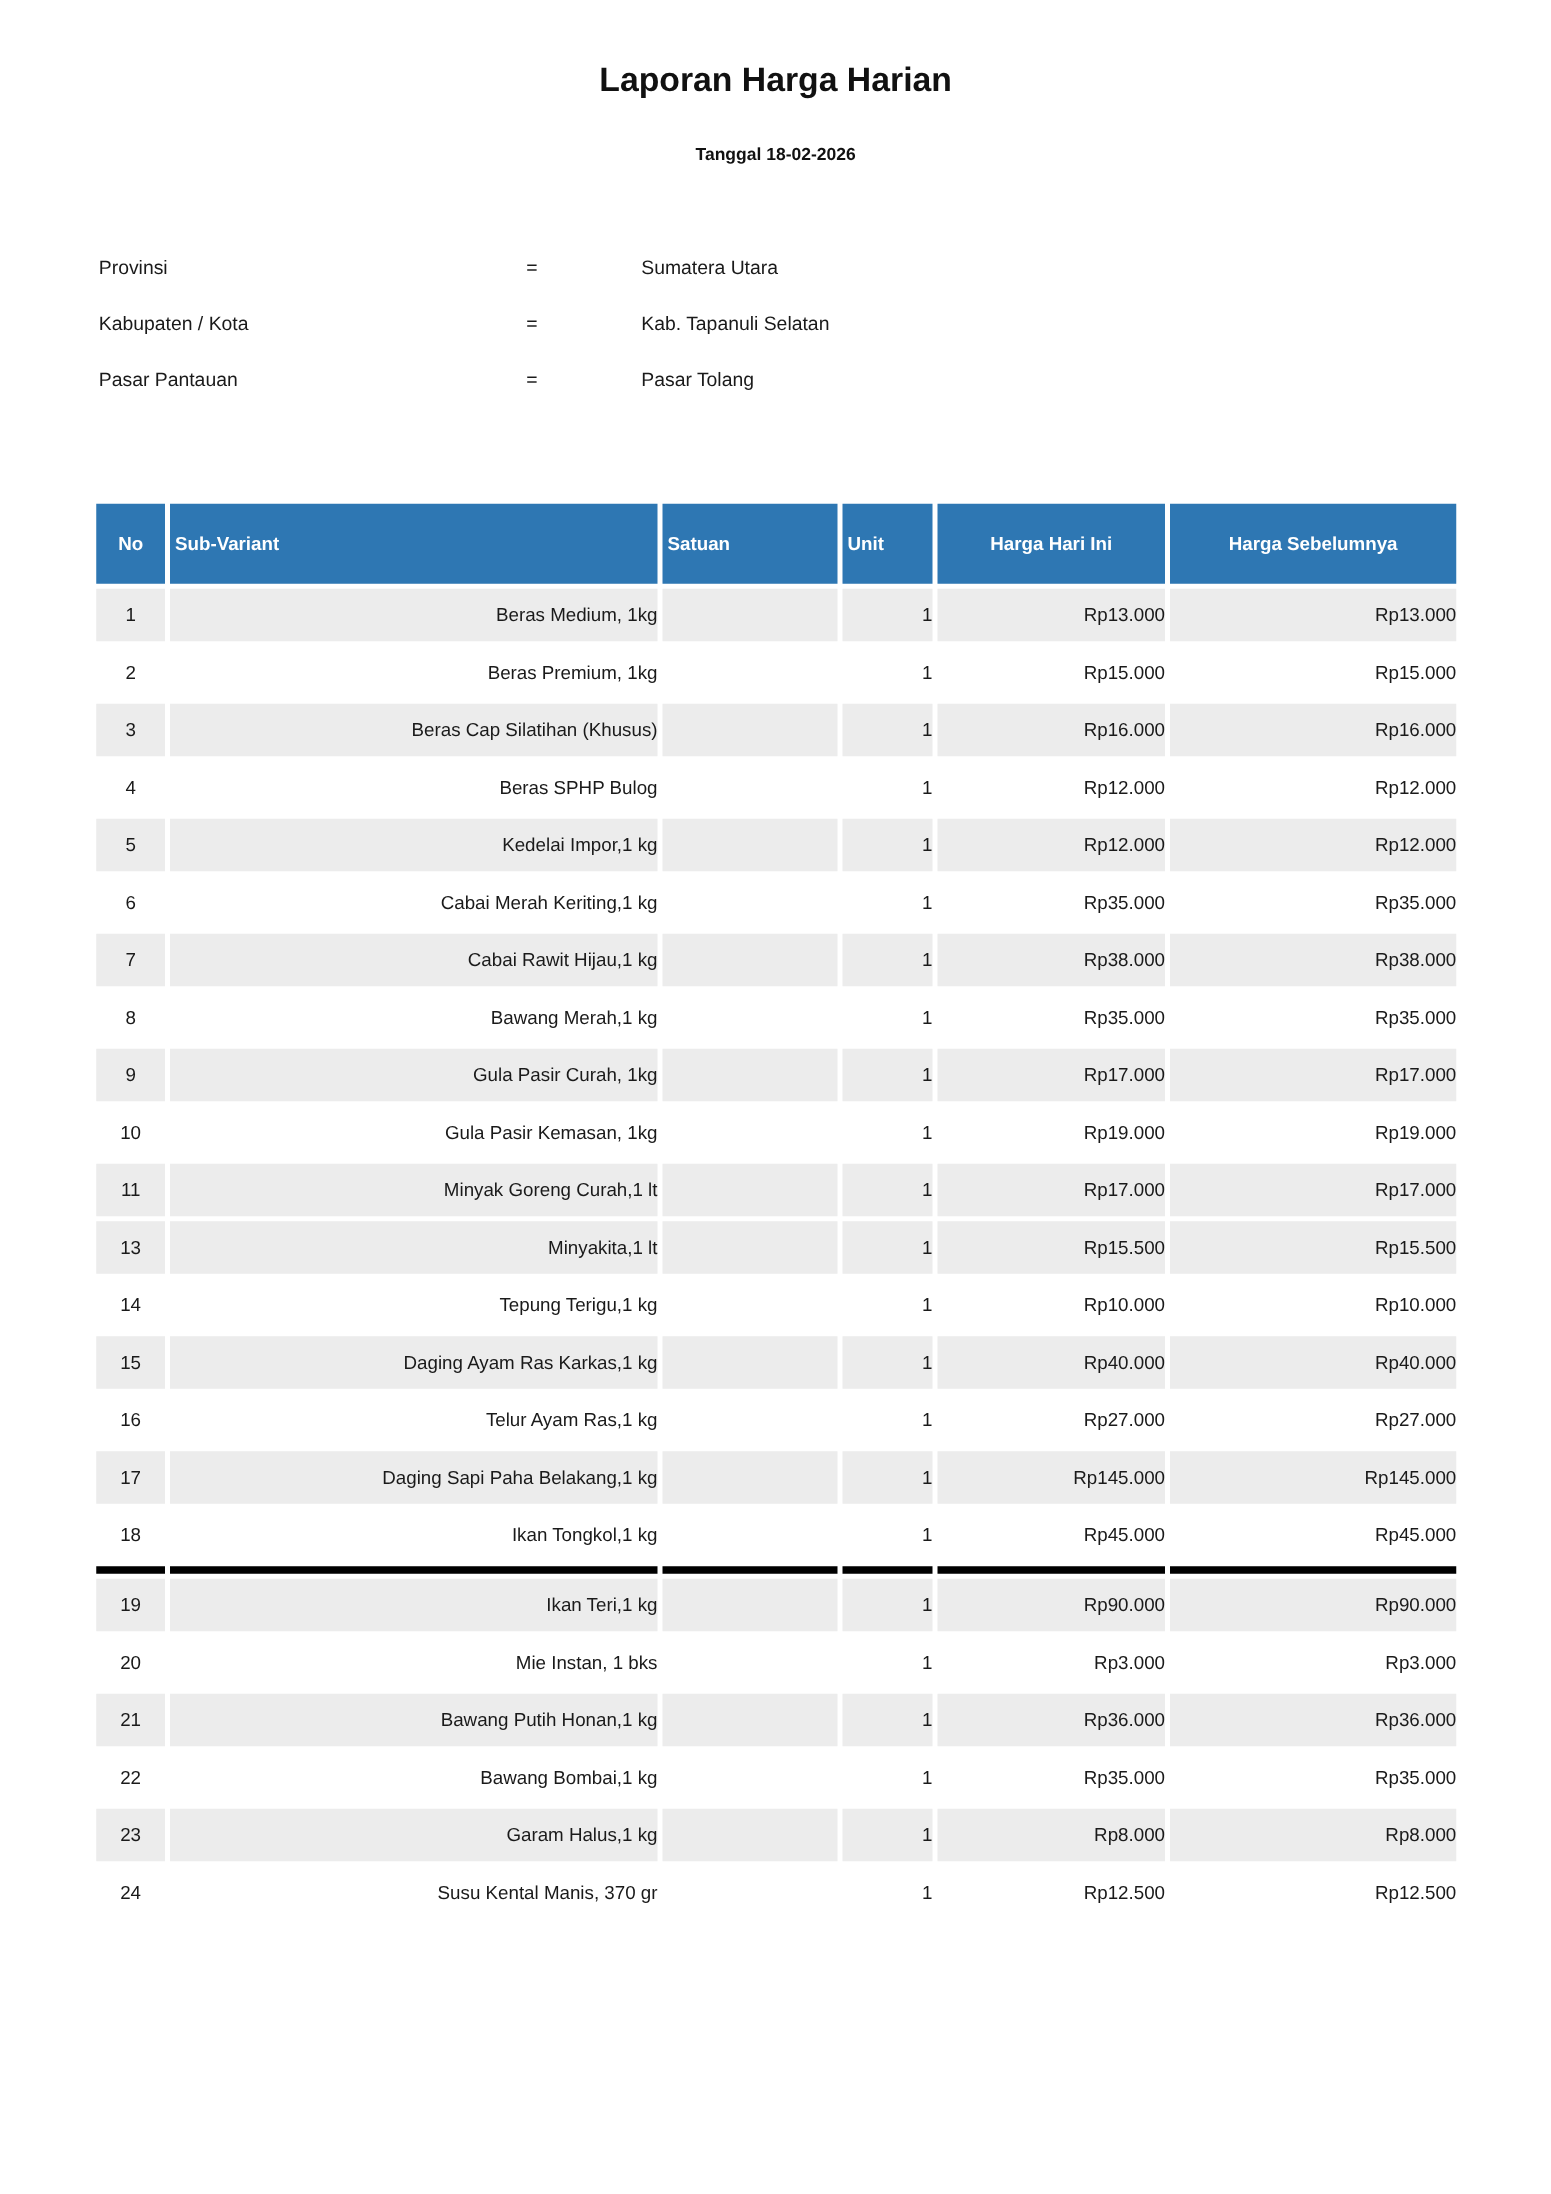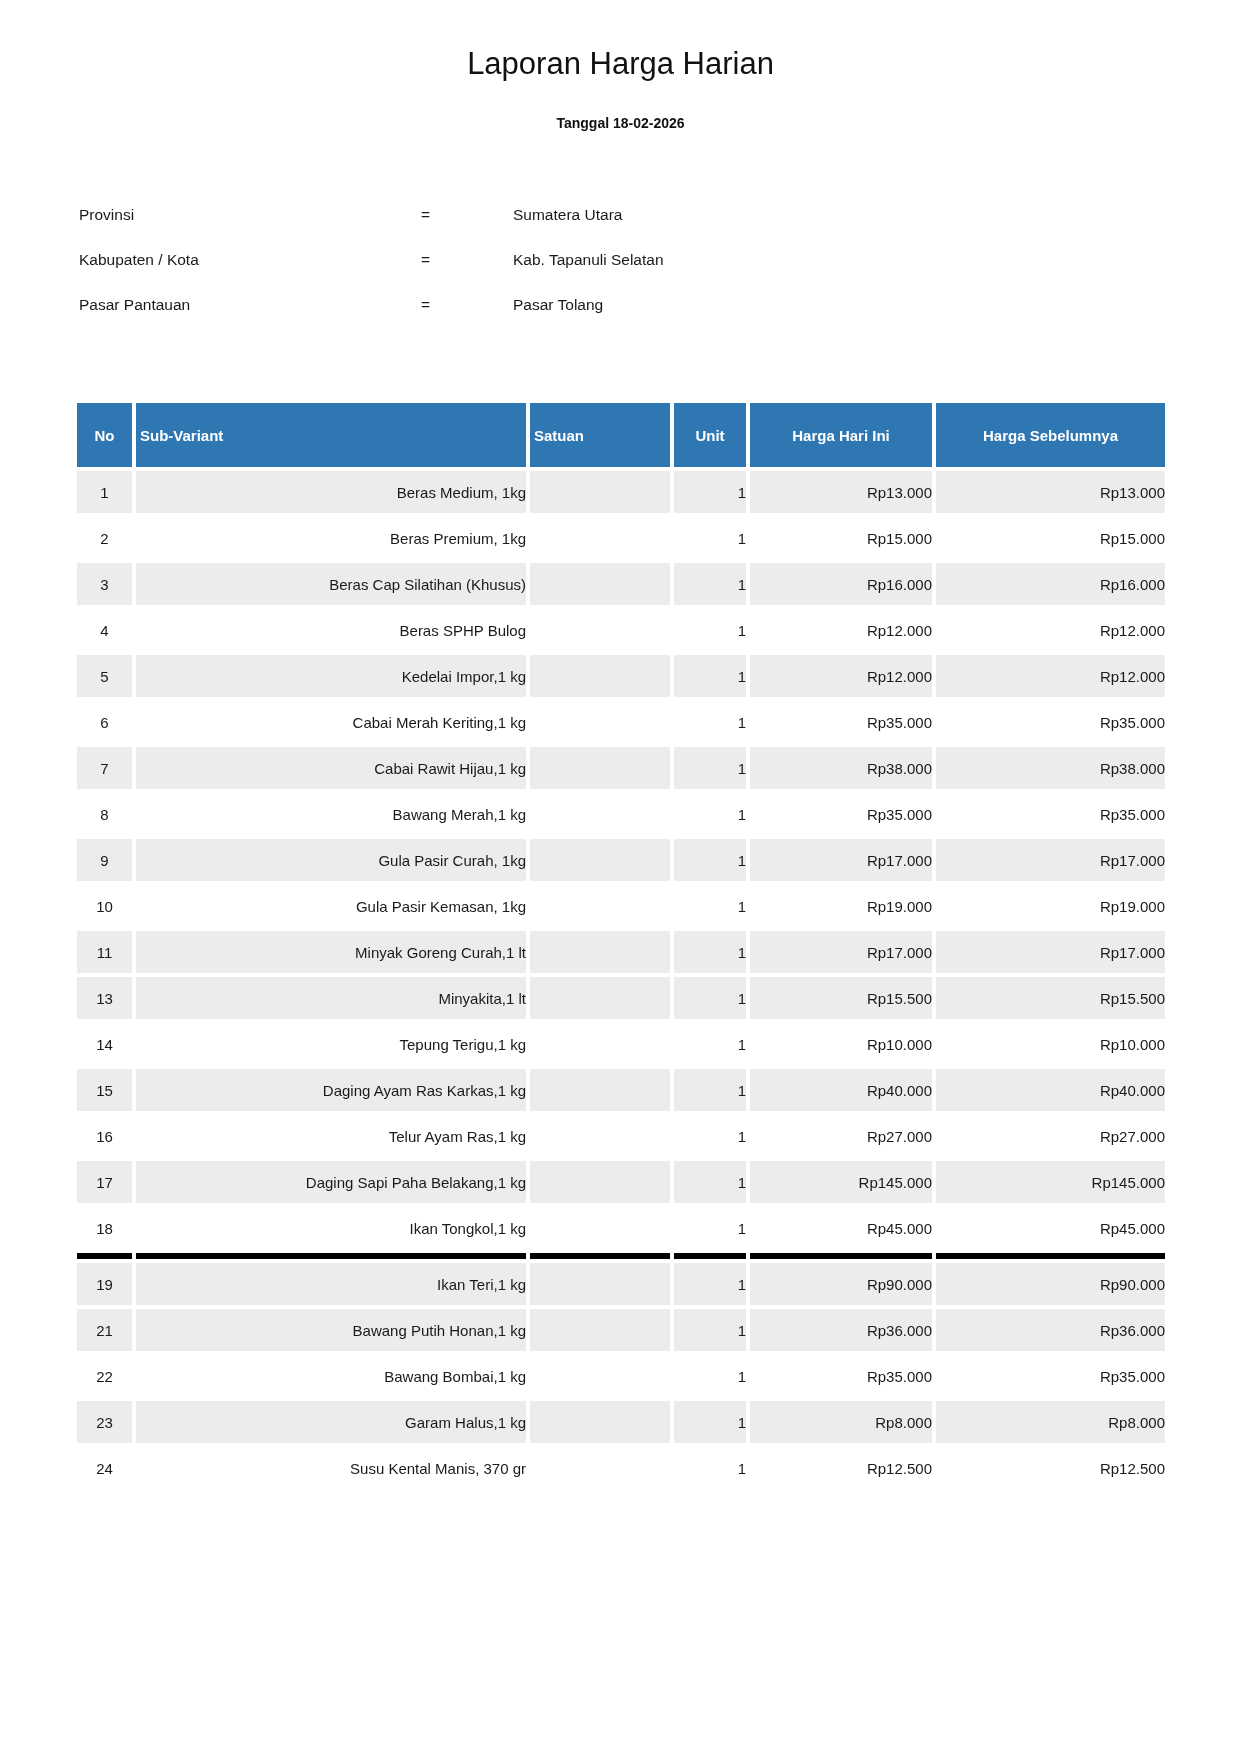--- a/index.html
+++ b/index.html
@@ -3,21 +3,21 @@
 <meta charset="utf-8">
 <style>
   html,body{margin:0;padding:0;background:#ffffff;}
   body{
     width:1241px;height:1755px;
     font-family:"Liberation Sans","DejaVu Sans",sans-serif;
     color:#1a1a1a;position:relative;overflow:hidden;
   }
   .report-title{
     margin:46px 0 0 0;text-align:center;
-    font-size:31px;font-weight:normal;line-height:36px;color:#111;
+    font-size:27px;font-weight:bold;line-height:36px;color:#111;
   }
   .report-date{
     margin:30px 0 0 0;text-align:center;
     font-size:14px;font-weight:bold;line-height:22px;color:#111;
   }
   .info-block{margin:58px 0 0 79px;}
   .info-row{display:flex;align-items:center;height:45px;font-size:15.5px;gap:36px;}
   .info-label{width:306px;}
   .info-equals{width:56px;}
   .info-value{flex:1;}
@@ -27,21 +27,21 @@
     table-layout:fixed;width:1096px;
     font-size:15px;
   }
   table.price-table th{
     background:#2e77b3;color:#ffffff;font-weight:bold;
     height:56px;padding:4px;font-size:15px;
   }
   th.h-no{text-align:center;}
   th.h-name{text-align:left;padding-left:10px;margin-left:46px;}
   th.h-satuan{text-align:left;padding-right:20px;}
-  th.h-unit{text-align:center;}
+  th.h-unit{text-align:left;}
   th.h-today{text-align:center;}
   th.h-prev{text-align:center;}
   table.price-table td{height:42px;padding:0;background:#ffffff;}
   tr.shaded td{background:#ececec;}
   td.c-no{text-align:center;}
   td.c-name{text-align:right;padding-left:10px;}
   td.c-unit{text-align:right;padding-right:12px;}
   td.c-today,td.c-prev{text-align:right;padding-right:10px;}
   tr.break-row td{height:6px;background:#000000;}
 </style>
@@ -236,20 +236,28 @@
           <td></td>
         </tr>
         <tr class="shaded">
           <td class="c-no">19</td>
           <td class="c-name">Ikan Teri,1 kg</td>
           <td class="c-satuan"></td>
           <td class="c-unit">1</td>
           <td class="c-today">Rp90.000</td>
           <td class="c-prev">Rp90.000</td>
         </tr>
+        <tr>
+          <td class="c-no">20</td>
+          <td class="c-name">Mie Instan, 1 bks</td>
+          <td class="c-satuan"></td>
+          <td class="c-unit">1</td>
+          <td class="c-today">Rp3.000</td>
+          <td class="c-prev">Rp3.000</td>
+        </tr>
         <tr class="shaded">
           <td class="c-no">21</td>
           <td class="c-name">Bawang Putih Honan,1 kg</td>
           <td class="c-satuan"></td>
           <td class="c-unit">1</td>
           <td class="c-today">Rp36.000</td>
           <td class="c-prev">Rp36.000</td>
         </tr>
         <tr>
           <td class="c-no">22</td>

